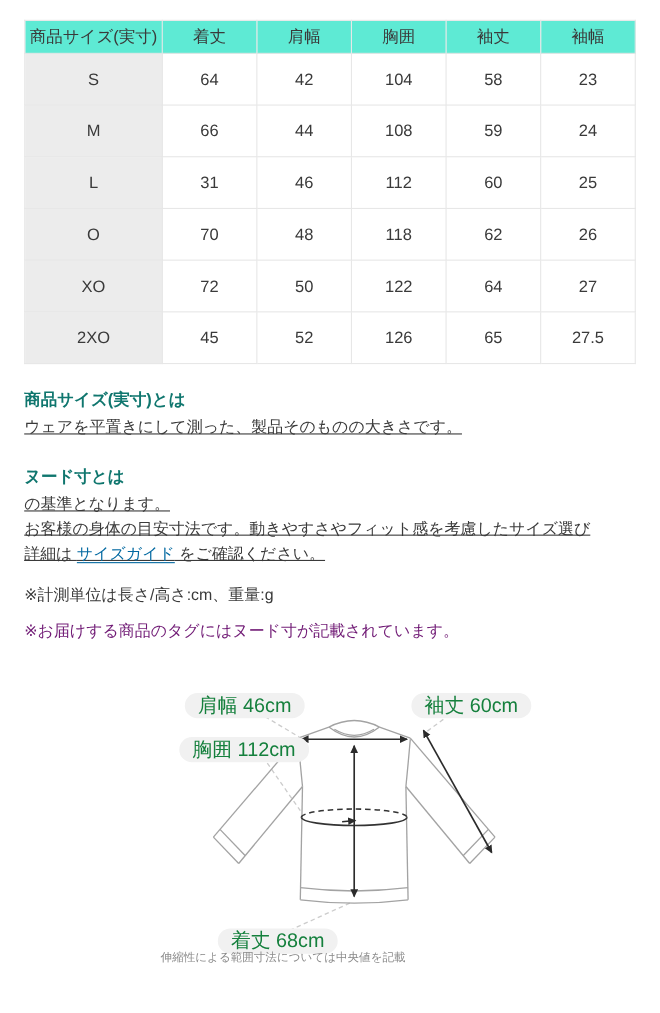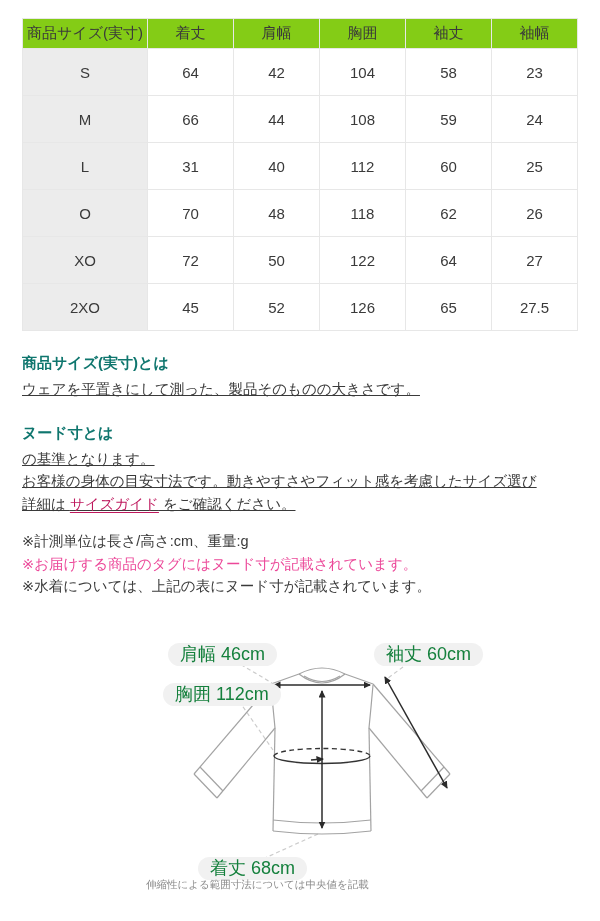--- a/index.html
+++ b/index.html
@@ -13,33 +13,33 @@
 
   
   table.size-table {
     width:555px; border-collapse:collapse; table-layout:fixed;
     font-size:15px; color:#3a3a3a;
   }
   .size-table th, .size-table td {
     border:1px solid #e7e7e7; text-align:center; vertical-align:middle;
     font-weight:normal;
   }
-  .size-table thead th { height:30px; background:#84cc16; }
+  .size-table thead th { height:30px; background:#5eead4; }
   .size-table tbody tr { height:47px; }
   .size-table tbody th { background:#ececec; }
   .size-table col.c-label { width:125px; }
   .size-table col.c-val  { width:86px; }
 
   
   .section-heading { font-size:15px; font-weight:bold; margin:23px 0 5px; color:#0f766e; }
   .body-line { font-size:14.5px; line-height:22.5px; color:#3a3a3a;text-decoration:underline; }
   .notes { margin-top:15px; }
   .note-line { font-size:14.5px; line-height:22.5px; }
-  .note-red { color:#ec4899; }
-  .size-guide-link { text-decoration:underline; text-underline-offset:3px; color:#be185d; cursor:pointer; }
+  .note-red { color:#701a75;margin-top:10px; }
+  .size-guide-link { text-decoration:underline; text-underline-offset:3px; color:#0369a1; cursor:pointer; }
 
   
   .diagram { position:relative; height:291px; margin-top:30px; }
   .diagram svg { position:absolute; left:0; top:0; }
   .pill {
     position:absolute; background:#f1f1f1; color:#15803d;
     font-size:18px; line-height:23px; padding:0 12px;
     border-radius:12px; white-space:nowrap;
   }
   .pill-shoulder { left:146px; top:15px; }
@@ -88,21 +88,21 @@
         <th>M</th>
         <td>66</td>
         <td>44</td>
         <td>108</td>
         <td>59</td>
         <td>24</td>
       </tr>
       <tr>
         <th>L</th>
         <td>31</td>
-        <td>40</td>
+        <td>46</td>
         <td>112</td>
         <td>60</td>
         <td>25</td>
       </tr>
       <tr>
         <th>O</th>
         <td>70</td>
         <td>48</td>
         <td>118</td>
         <td>62</td>
@@ -131,21 +131,20 @@
   <p class="body-line">ウェアを平置きにして測った、製品そのものの大きさです。</p>
 
   <h4 class="section-heading">ヌード寸とは</h4>
   <p class="body-line">の基準となります。</p>
   <p class="body-line">お客様の身体の目安寸法です。動きやすさやフィット感を考慮したサイズ選び</p>
   <p class="body-line"><span>詳細は </span><a class="size-guide-link">サイズガイド</a><span> をご確認ください。</span></p>
 
   <div class="notes">
     <p class="note-line">※計測単位は長さ/高さ:cm、重量:g</p>
     <p class="note-line note-red">※お届けする商品のタグにはヌード寸が記載されています。</p>
-    <p class="note-line">※水着については、上記の表にヌード寸が記載されています。</p>
   </div>
 
   <div class="diagram">
     <svg width="600" height="291" viewBox="0 0 600 291">
       <defs>
         <marker id="ah" markerWidth="9" markerHeight="8" refX="6.5" refY="3.5" orient="auto-start-reverse" markerUnits="userSpaceOnUse">
           <path d="M0,0 L7.5,3.5 L0,7 z" fill="#2b2b2b"></path>
         </marker>
       </defs>
 

